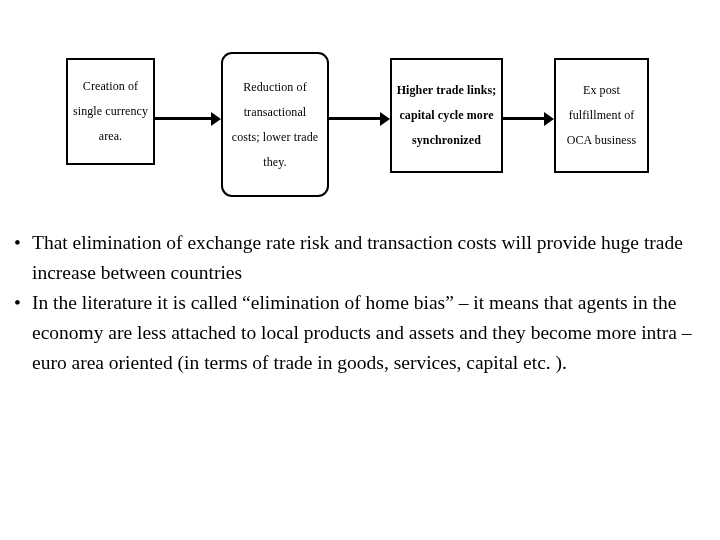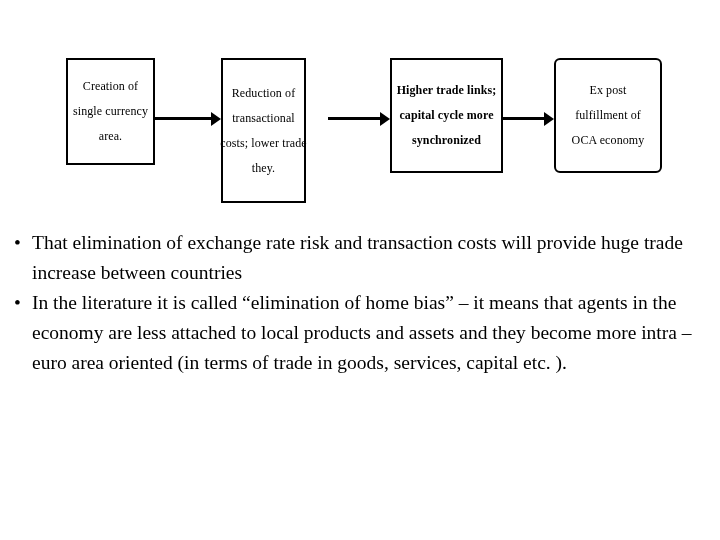--- a/index.html
+++ b/index.html
@@ -48,23 +48,23 @@
     line-height: 25px;
     letter-spacing: 0.1px;
     padding: 0 3px;
   }
   .flow-box .bl {
     display: block;
     white-space: nowrap;
   }
 
   #box-1 { left: 66px;  top: 58px;  width: 89px;  height: 107px; }
-  #box-2 { left: 221px; top: 58px;  width: 85px; height: 145px; }
+  #box-2 { left: 221px; top: 52px;  width: 108px; height: 145px; border-radius: 11px; }
   #box-3 { left: 390px; top: 58px;  width: 113px; height: 115px; font-weight: bold; }
-  #box-4 { left: 554px; top: 58px;  width: 108px; height: 115px; border-radius: 6px; }
+  #box-4 { left: 554px; top: 58px;  width: 95px; height: 115px; }
 
   
   .arrow {
     position: absolute;
     height: 14px;
     top: 112px;
   }
   .arrow .shaft {
     position: absolute;
     left: 0;
@@ -165,21 +165,21 @@
     </div>
 
     <div class="arrow" id="arrow-3">
       <div class="shaft"></div>
       <div class="head"></div>
     </div>
 
     <div class="flow-box" id="box-4">
       <span class="bl">Ex post</span>
       <span class="bl">fulfillment of</span>
-      <span class="bl">OCA economy</span>
+      <span class="bl">OCA business</span>
     </div>
 
   </div>
 
   <div id="body-text">
     <ul class="bullets">
       <li>
         <span class="dot">•</span>
         <span class="bullet-text">That elimination of exchange rate risk and transaction costs will provide huge trade increase between countries</span>
       </li>

